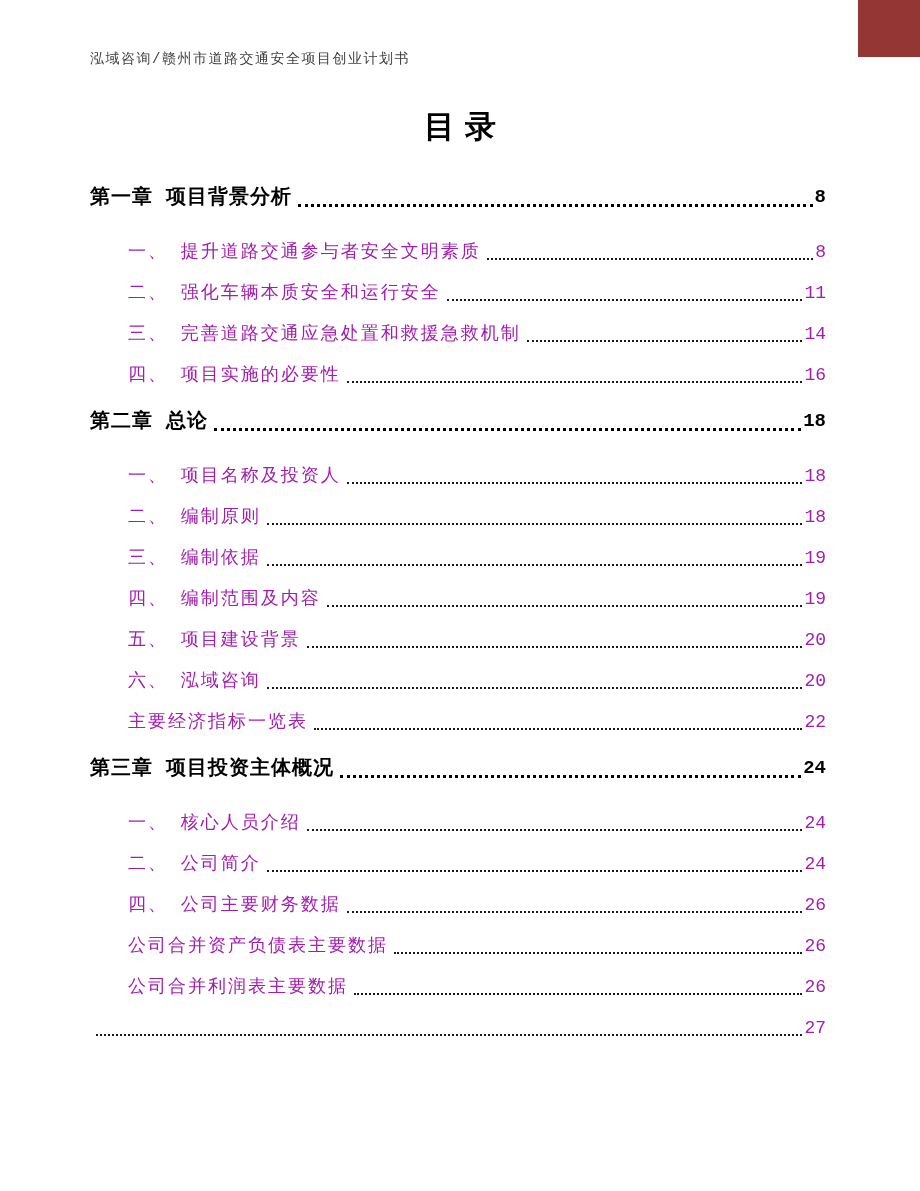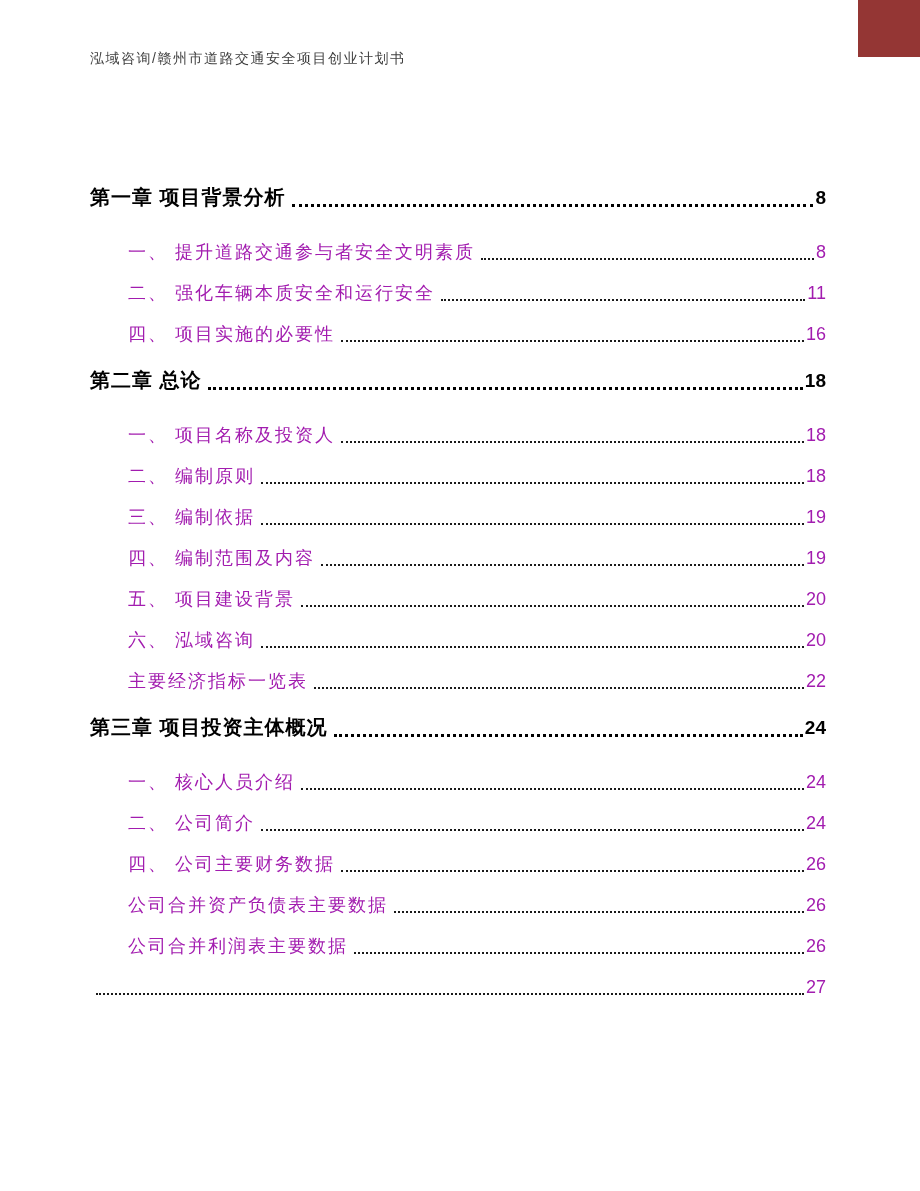--- a/index.html
+++ b/index.html
@@ -7,21 +7,21 @@
     padding: 0;
     background: #ffffff;
   }
   .page {
     position: relative;
     width: 920px;
     height: 1191px;
     margin: 0 auto;
     background: #ffffff;
     overflow: hidden;
-    font-family: Liberation Sans, sans-serif;
+    font-family: Liberation Mono, monospace;
     color: #000000;
   }
   .corner-mark {
     position: absolute;
     top: 0;
     right: 0;
     width: 62px;
     height: 57px;
     background: #943634; 
   }
@@ -104,38 +104,44 @@
 <body>
 
 <div class="page">
 
   <div class="corner-mark" style="background: rgb(148, 54, 52);"></div>
 
   <div class="doc-header">
     <span>泓域咨询/赣州市道路交通安全项目创业计划书</span>
   </div>
 
+  <h1 class="doc-title">目录</h1>
 
   <div class="toc" id="toc">
       <div class="row chapter">
         <span class="label">第一章 项目背景分析</span>
         <span class="leader"></span>
         <span class="pagenum">8</span>
       </div>
       <div class="row item">
         <span class="label">一、 提升道路交通参与者安全文明素质</span>
         <span class="leader"></span>
         <span class="pagenum">8</span>
       </div>
       <div class="row item">
         <span class="label">二、 强化车辆本质安全和运行安全</span>
         <span class="leader"></span>
         <span class="pagenum">11</span>
       </div>
       <div class="row item">
+        <span class="label">三、 完善道路交通应急处置和救援急救机制</span>
+        <span class="leader"></span>
+        <span class="pagenum">14</span>
+      </div>
+      <div class="row item">
         <span class="label">四、 项目实施的必要性</span>
         <span class="leader"></span>
         <span class="pagenum">16</span>
       </div>
       <div class="row chapter">
         <span class="label">第二章 总论</span>
         <span class="leader"></span>
         <span class="pagenum">18</span>
       </div>
       <div class="row item">

